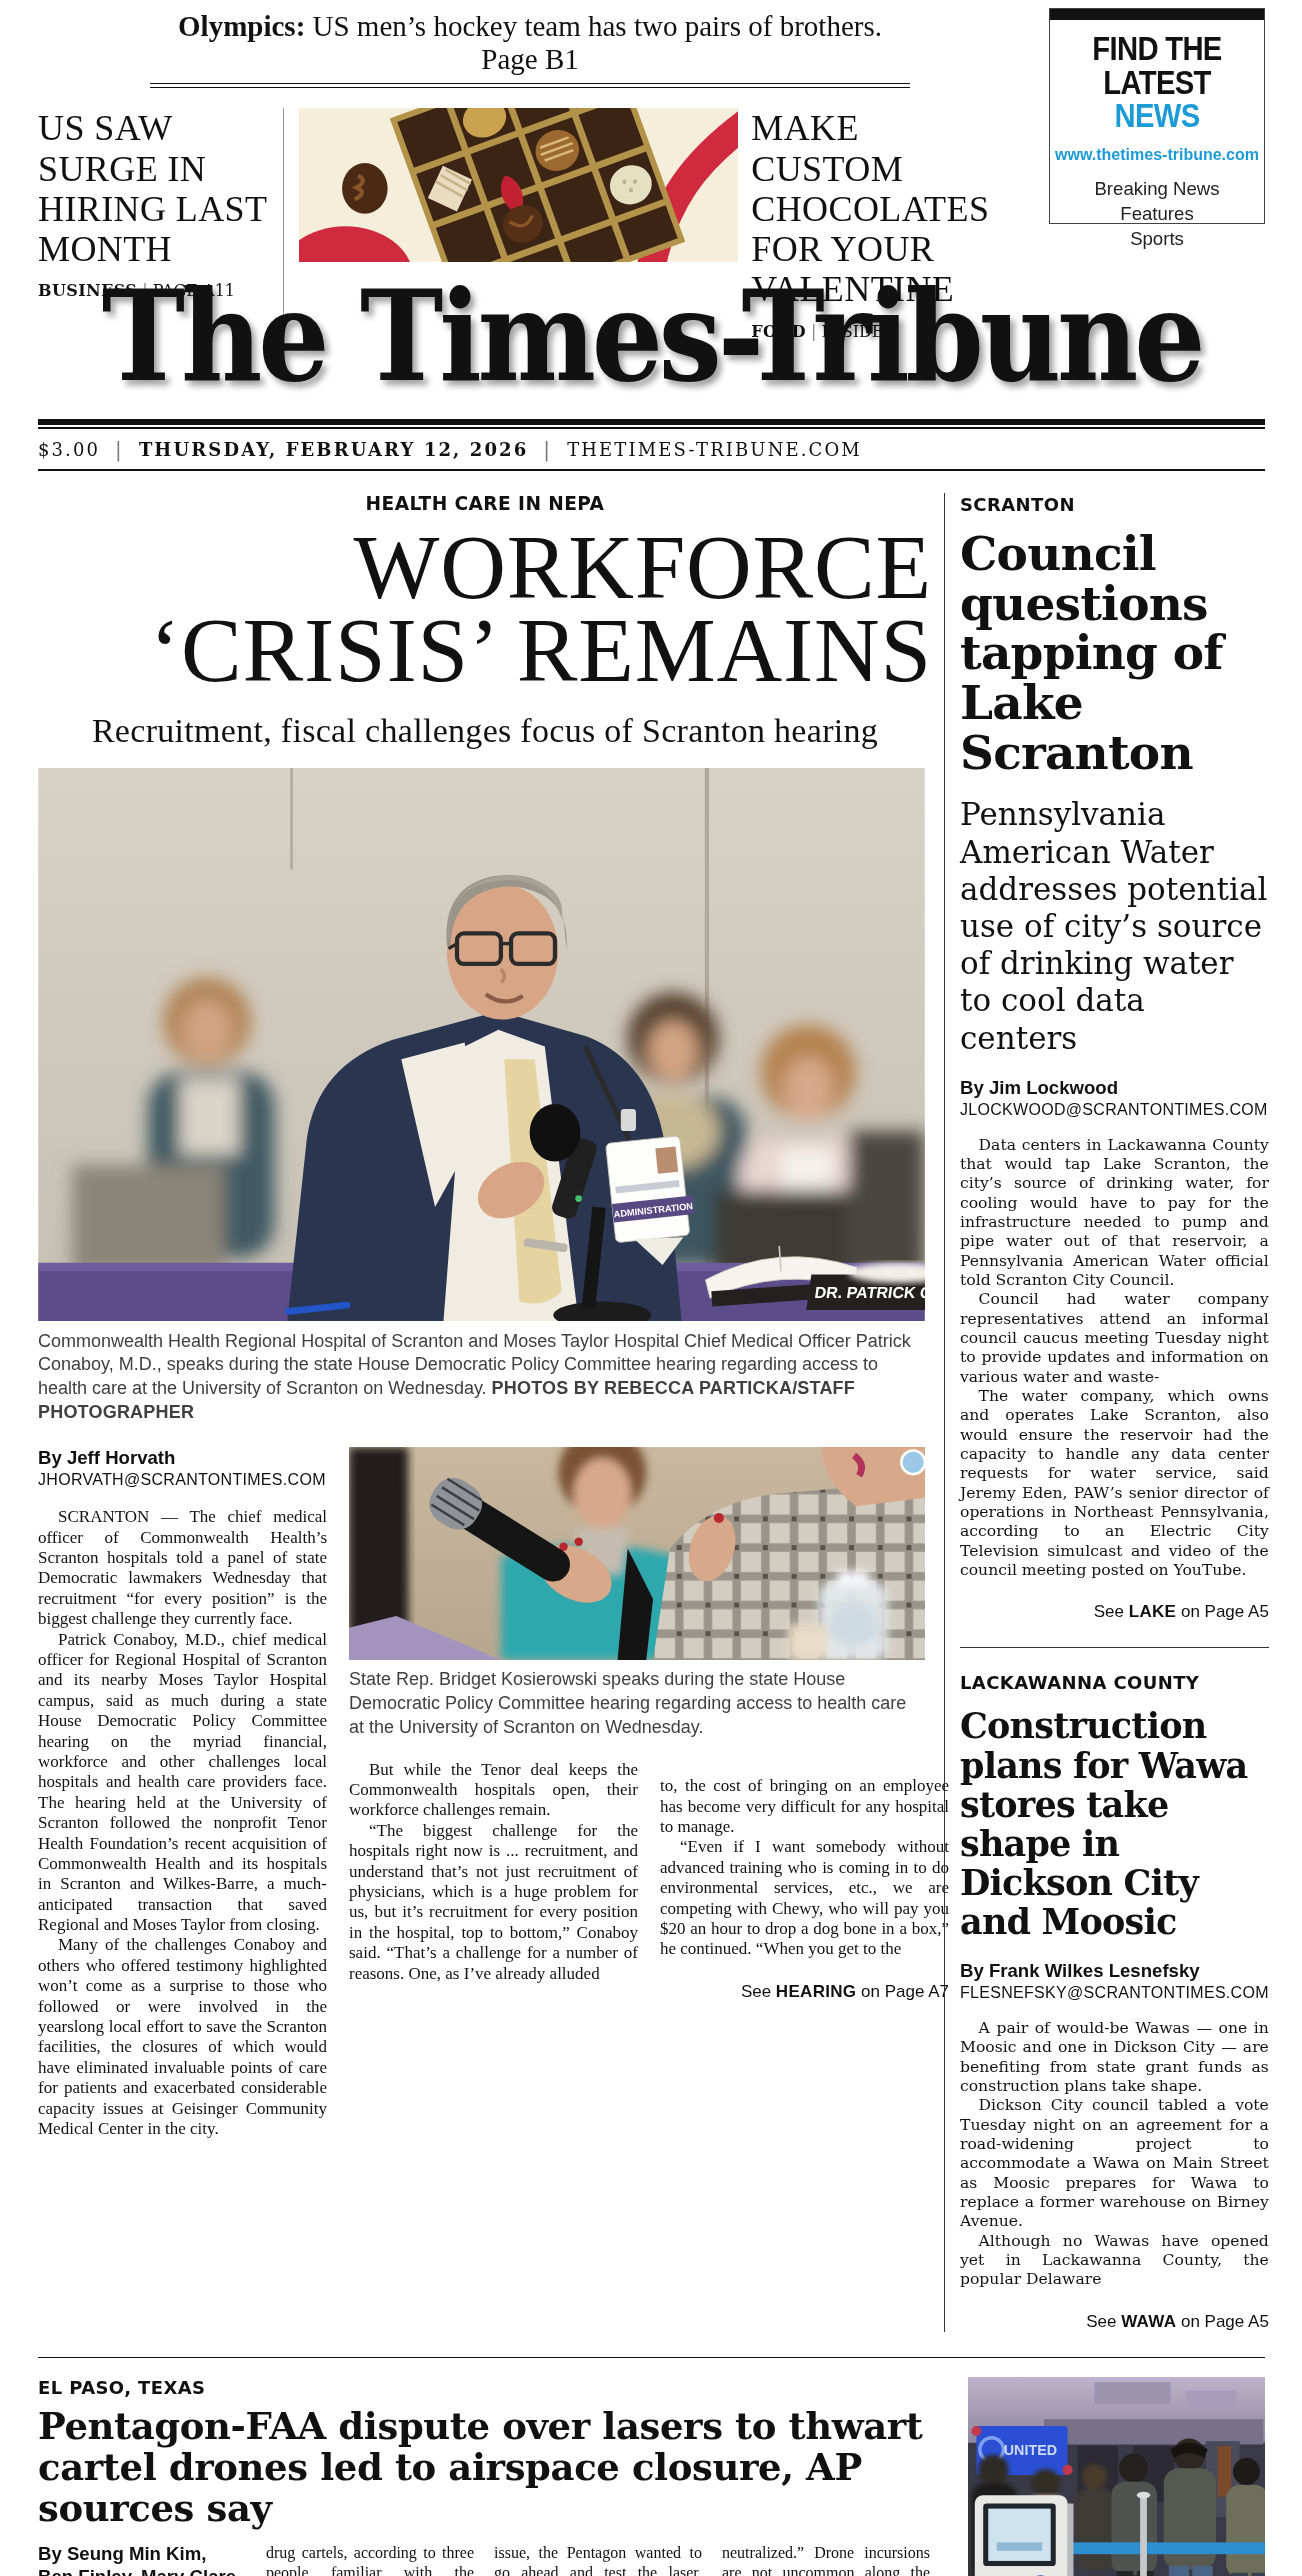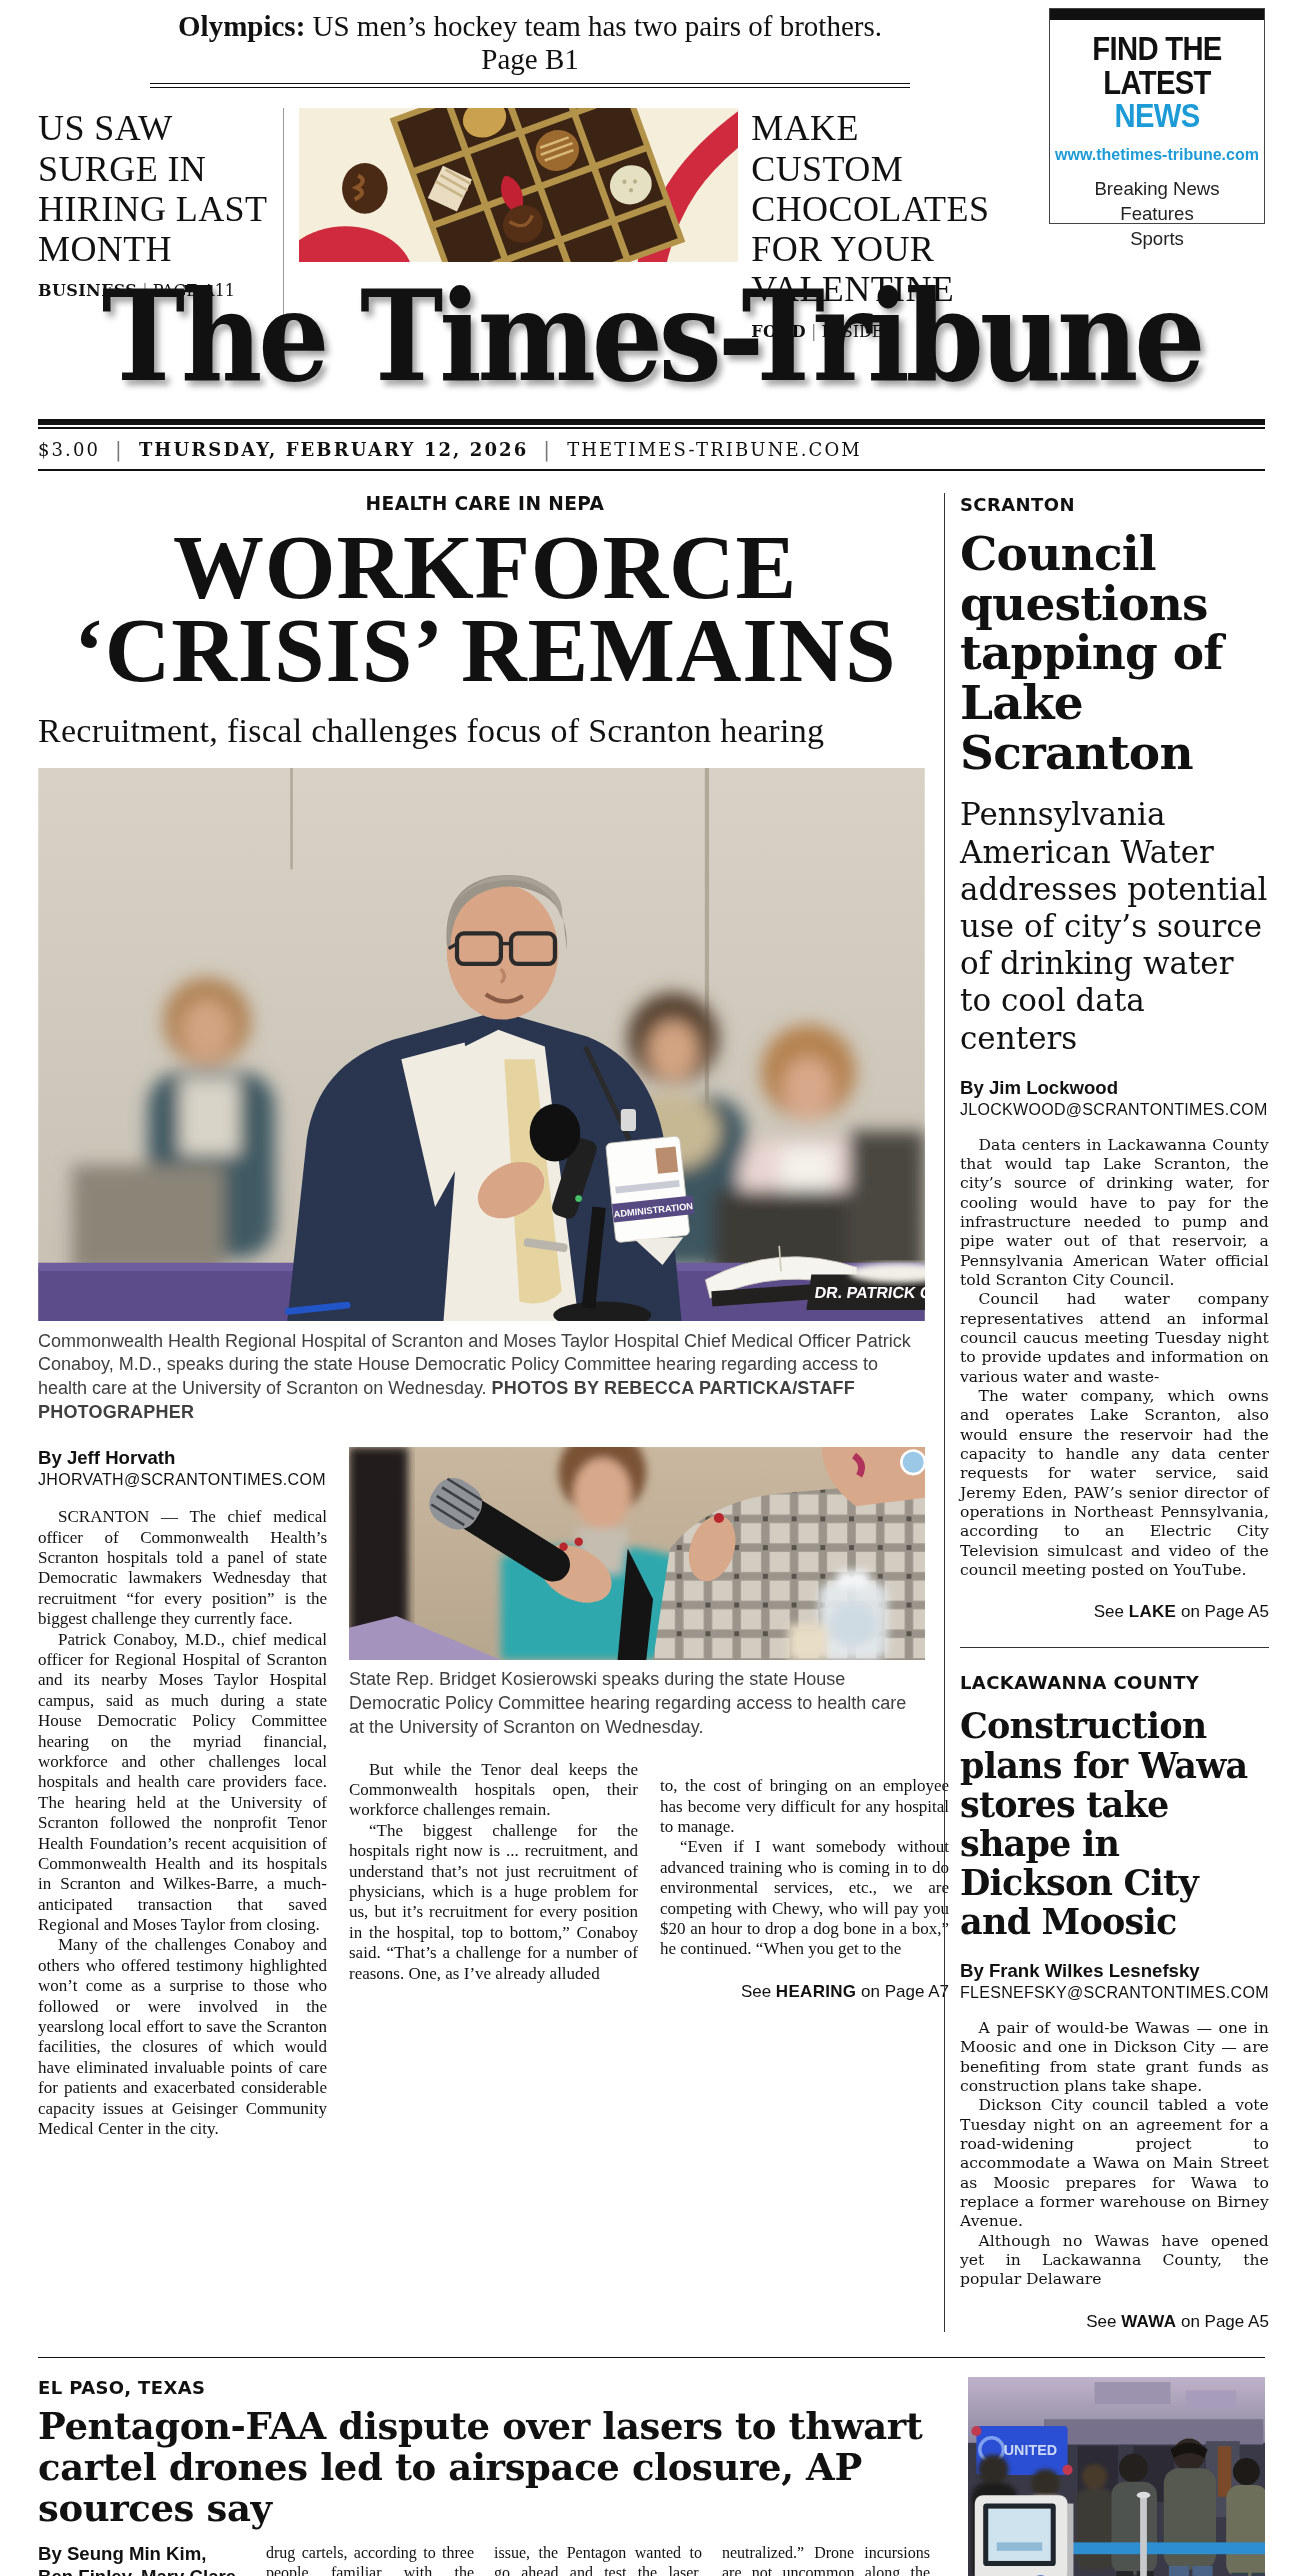--- a/index.html
+++ b/index.html
@@ -38,22 +38,22 @@
   .dateline .pipe{color:#777;font-size:20px;font-weight:normal;}
   .date-rule{height:1.7px;background:#111;}
 
   
   .main{display:flex;margin-top:22px;}
   .main-left{width:906px;flex:none;padding-right:12px;box-sizing:border-box;}
   .rail{flex:1;border-left:0.8px solid #333;padding-left:15px;box-sizing:border-box;}
 
   .kicker{font-family:"DejaVu Sans",sans-serif;font-weight:bold;font-size:18px;letter-spacing:0.4px;}
   .lead-kicker{text-align:center;font-size:18.6px;}
-  .lead-headline{text-align:center;font-family:"Liberation Serif",serif;font-weight:bold;font-size:91px;line-height:.92;margin-top:12px;letter-spacing:0.8px;}
-  .lead-subhead{text-align:left;font-family:"Liberation Serif",serif;font-size:34px;margin-top:18.6px;letter-spacing:0.3px;}
+  .lead-headline{text-align:right;font-family:"Liberation Serif",serif;font-weight:normal;font-size:91px;line-height:.92;margin-top:12px;letter-spacing:0.8px;}
+  .lead-subhead{text-align:center;font-family:"Liberation Serif",serif;font-size:34px;margin-top:18.6px;letter-spacing:0.3px;}
   .lead-photo{width:887px;height:553px;margin-top:18.6px;overflow:hidden;}
   .caption{font-family:"Liberation Sans",sans-serif;font-size:18px;line-height:1.32;margin-top:8.4px;color:#404040;}
   .caption .credit{font-weight:bold;letter-spacing:0.2px;}
   .lead-body{display:flex;margin-top:22px;gap:22px;}
   .colw{width:289px;flex:none;}
   .byline{font-family:"Liberation Sans",sans-serif;font-weight:bold;font-size:18.6px;line-height:1.2;}
   .byline-email{font-family:"Liberation Sans",sans-serif;font-size:16px;letter-spacing:0.3px;margin-top:1.7px;}
   .body-text p{margin:0;font-size:17px;line-height:1.2;text-align:justify;text-indent:20px;}
   .body-text{margin-top:18.6px;}
   .lead-right{width:576px;flex:none;}

